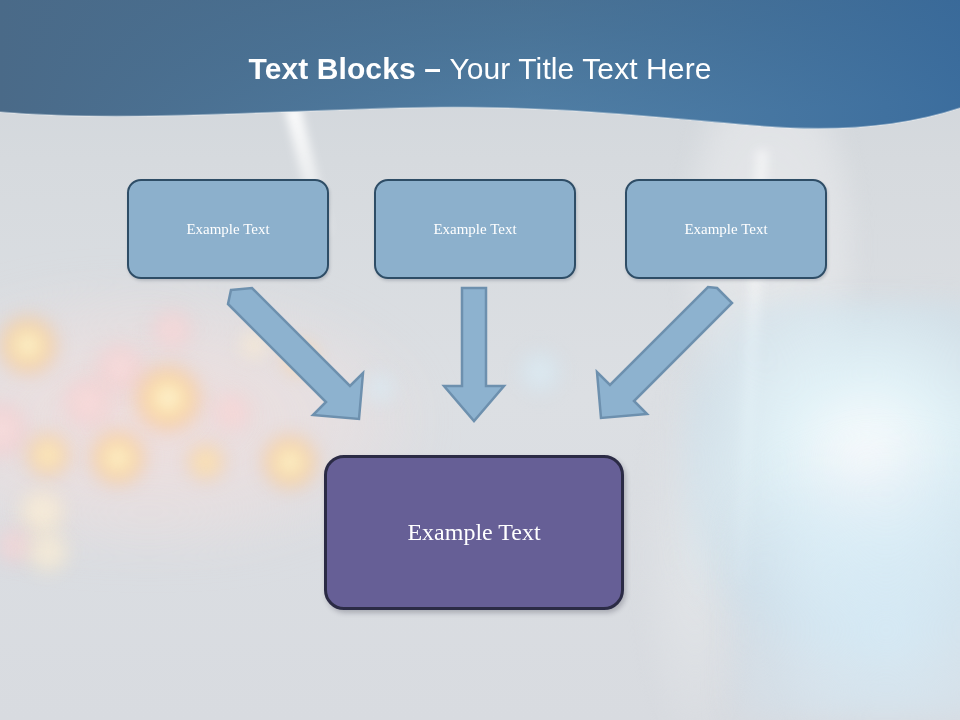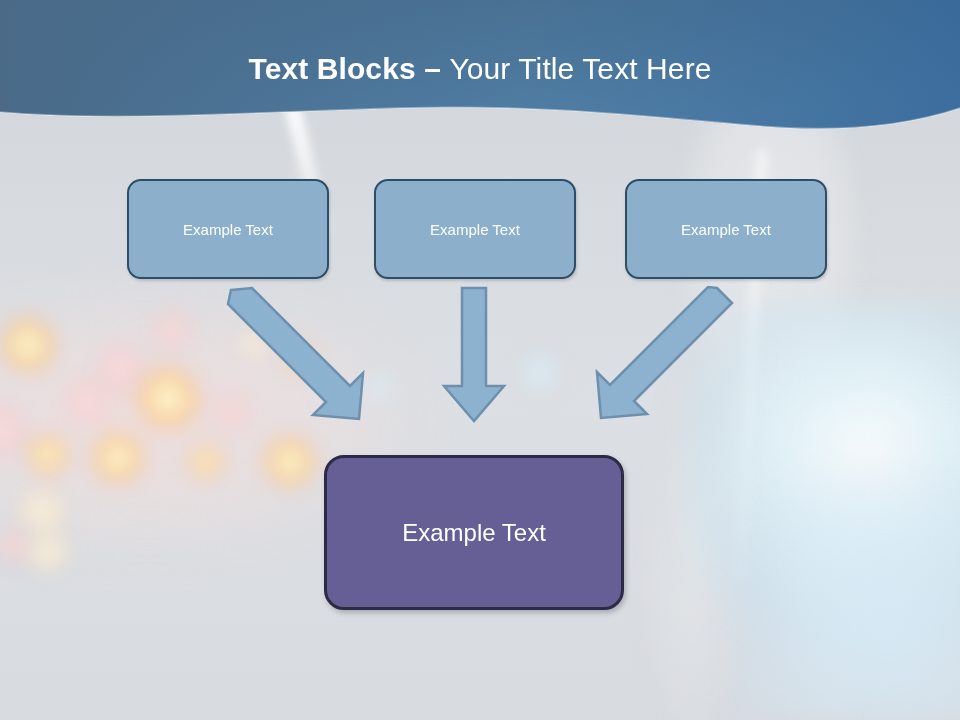--- a/index.html
+++ b/index.html
@@ -124,20 +124,21 @@
 
   
   .node {
     position: absolute;
     box-sizing: border-box;
     display: flex;
     align-items: center;
     justify-content: center;
     color: #ffffff;
     text-align: center;
+    font-family: Liberation Serif, serif;
   }
   .node-top {
     width: 202px;
     height: 100px;
     border-radius: 14px;
     background: #8cb0cc;
     border: 2px solid #2e4d66;
     font-size: 15px;
     box-shadow: 1px 2px 3px rgba(60,70,85,.22);
   }

